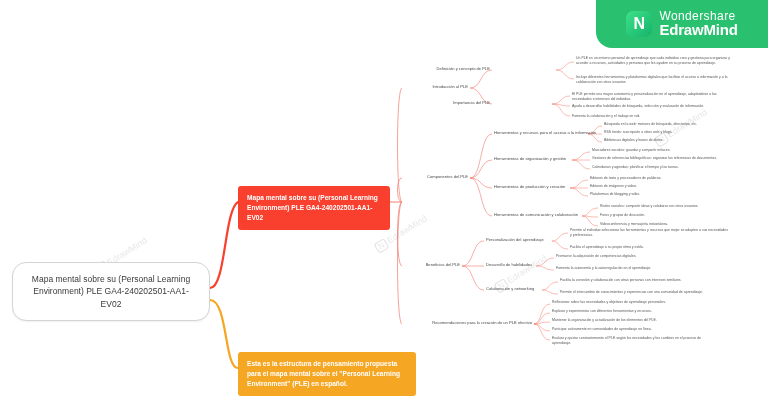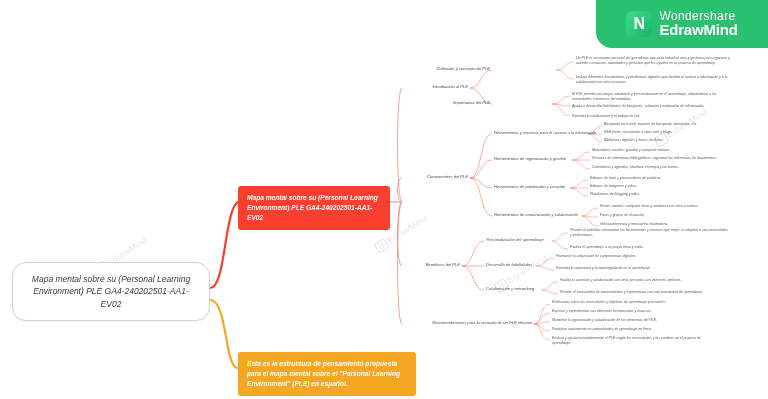--- a/index.html
+++ b/index.html
@@ -49,21 +49,21 @@
     border:1px solid rgba(140,140,140,.25);
     border-radius:3px;
     padding:0 2px;margin-right:2px;font-size:8px;
   }
   .wm1{left:92px;top:250px;}
   .wm2{left:372px;top:228px;}
   .wm3{left:492px;top:268px;}
   .wm4{left:652px;top:122px;}
 
   
-  .node{position:absolute;box-sizing:border-box;font-style:italic;}
+  .node{position:absolute;box-sizing:border-box;}
 
   .root{
     left:12px;top:262px;width:198px;
     padding:10px 10px;
     background:#ffffff;
     border:1px solid #d4d4d4;
     border-radius:14px;
     text-align:center;
     font-size:8.5px;
     line-height:1.45;

